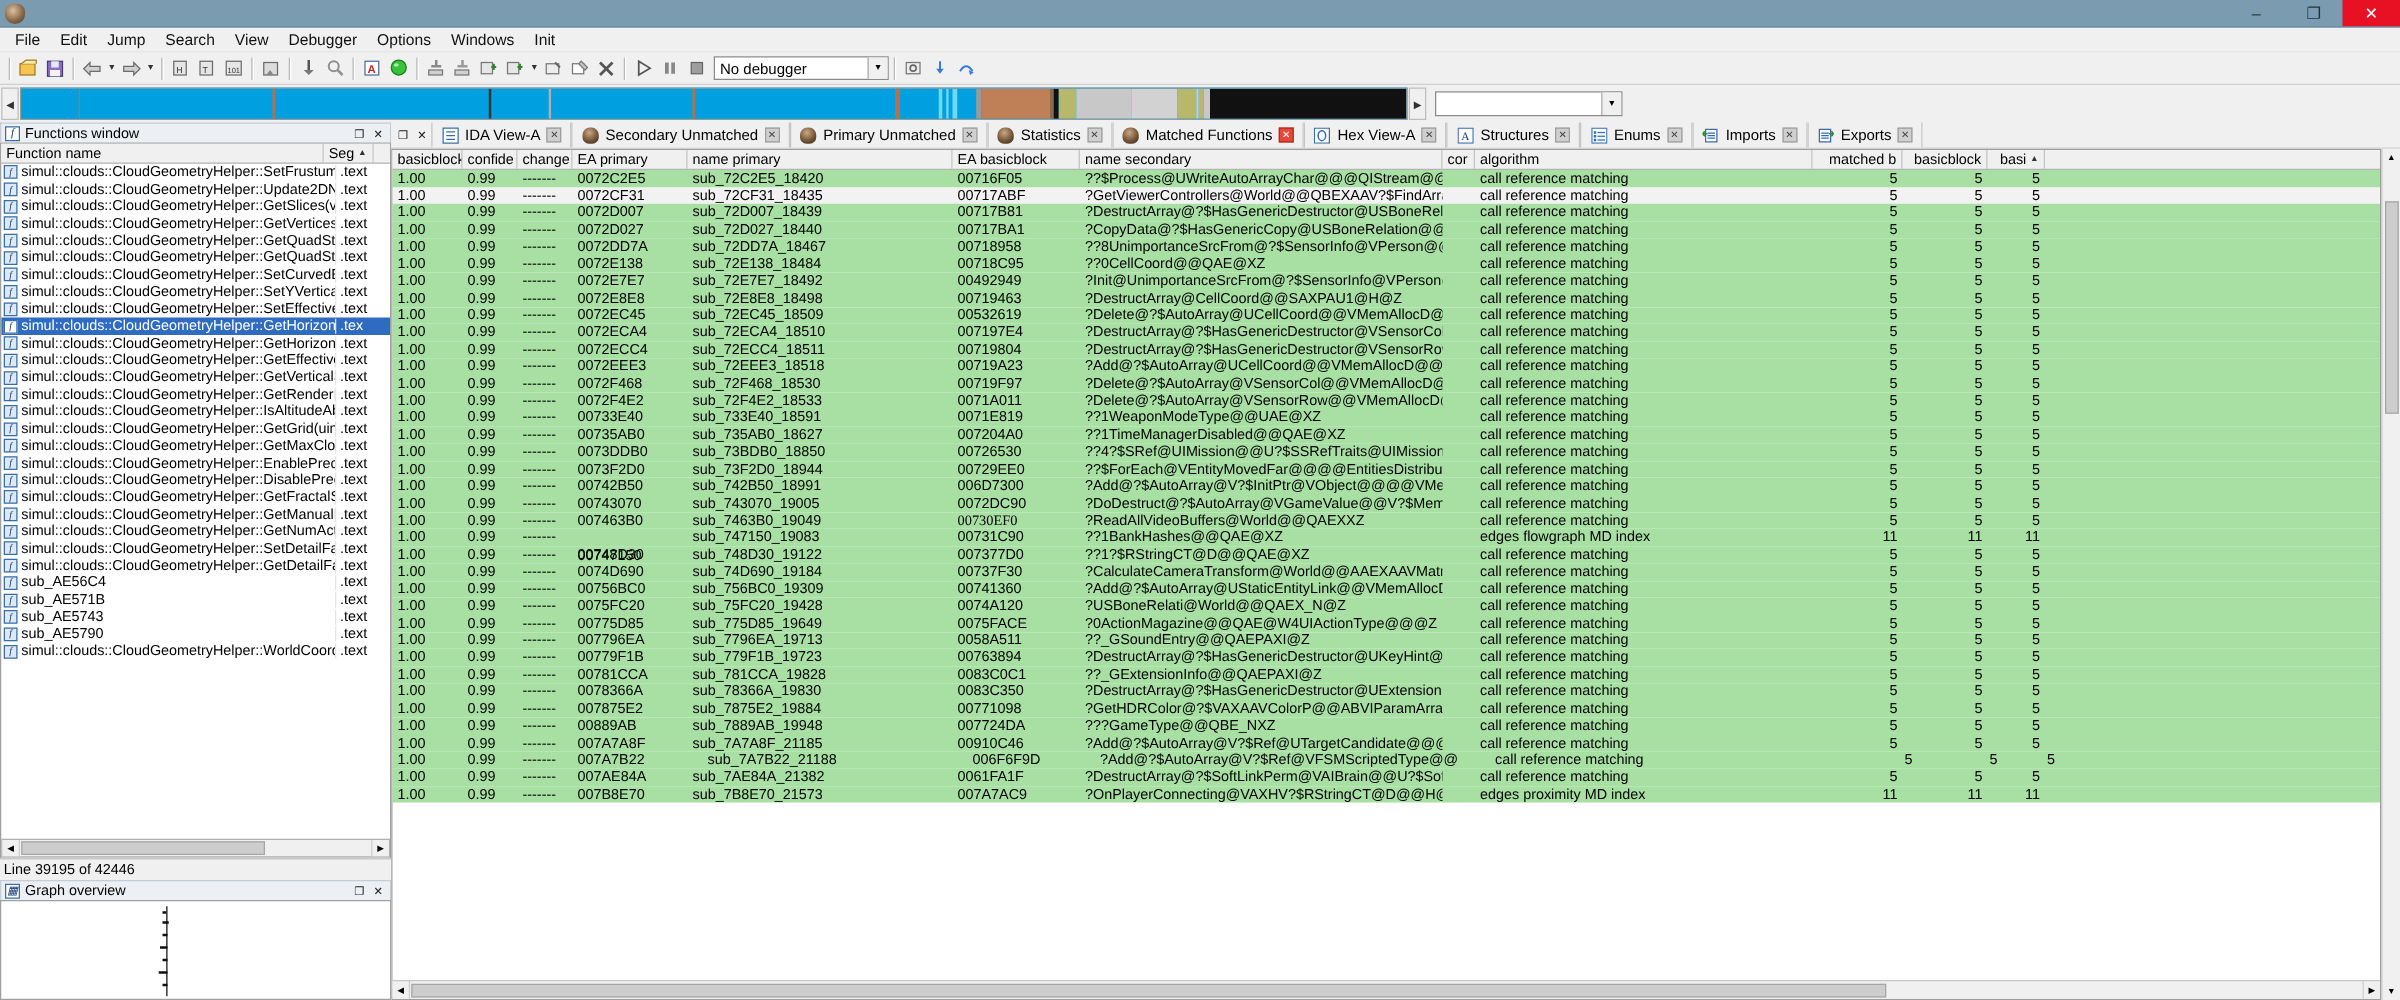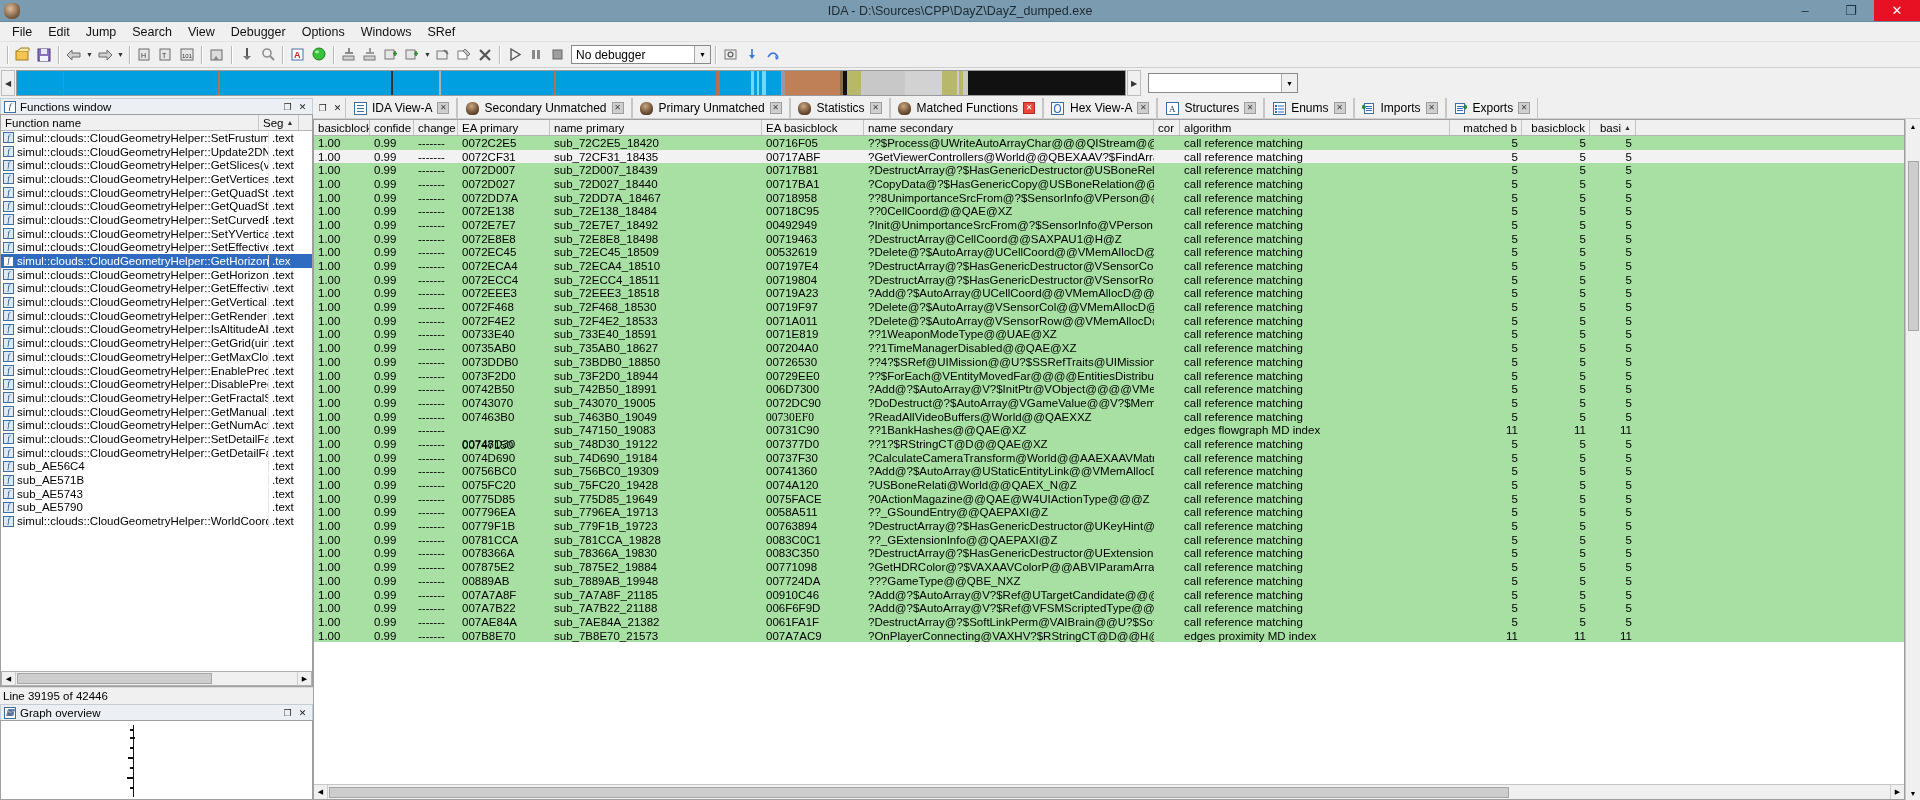--- a/index.html
+++ b/index.html
@@ -197,38 +197,37 @@
   }
   .vscroll .arw{width:100%;height:14px;display:flex;align-items:center;justify-content:center;font-size:7px;}
   .vscroll .thumb{width:11px;background:#cdcdcd;border:1px solid #a6a6a6;}
   .sortarrow{ font-size:7px;margin-left:3px;color:#333; }
 </style>
 </head>
 <body>
 
 <div id="titlebar">
   <div class="app-icon"></div>
-  <div class="title">IDA - D:\Sources\CPP\DayZ\DayZ_dumped.exe</div>
   <div id="winbtns">
     <div>–</div>
     <div>❐</div>
     <div class="close">✕</div>
   </div>
 </div>
 
 <div id="menubar">
   <span>File</span>
   <span>Edit</span>
   <span>Jump</span>
   <span>Search</span>
   <span>View</span>
   <span>Debugger</span>
   <span>Options</span>
   <span>Windows</span>
-  <span>SRef</span>
+  <span>Init</span>
 </div>
 
 <div id="toolbar">
   <div class="tb-sep"></div>
   <div class="tb-btn">
     <svg width="16" height="16">
         <rect x="1" y="4" width="12" height="9" fill="#f5c451" stroke="#a07a20"></rect>
         <path d="M2 4 L6 1 L14 1 L14 4" fill="#ffe9a8" stroke="#a07a20"></path>
       </svg>
   </div>
@@ -1247,21 +1246,21 @@
               <div class="td" style="width: 270px;">call reference matching</div>
               <div class="td num" style="width: 72px;">5</div>
               <div class="td num" style="width: 68px;">5</div>
               <div class="td num" style="width: 46px;">5</div>
             </div>
             <div class="trow g">
               <div class="td" style="width: 56px;">1.00</div>
               <div class="td" style="width: 44px;">0.99</div>
               <div class="td" style="width: 44px;">-------</div>
               <div class="td" style="width: 92px;">007A7B22</div>
-              <div class="td" style="width: 212px;">sub_7A7B22_21188</div>
+              <div class="td" style="width: 212px; margin-left: 12px;">sub_7A7B22_21188</div>
               <div class="td" style="width: 102px;">006F6F9D</div>
               <div class="td" style="width: 290px;">?Add@?$AutoArray@V?$Ref@VFSMScriptedType@@@...</div>
               <div class="td" style="width: 26px;"></div>
               <div class="td" style="width: 270px;">call reference matching</div>
               <div class="td num" style="width: 72px;">5</div>
               <div class="td num" style="width: 68px;">5</div>
               <div class="td num" style="width: 46px;">5</div>
             </div>
             <div class="trow g">
               <div class="td" style="width: 56px;">1.00</div>

